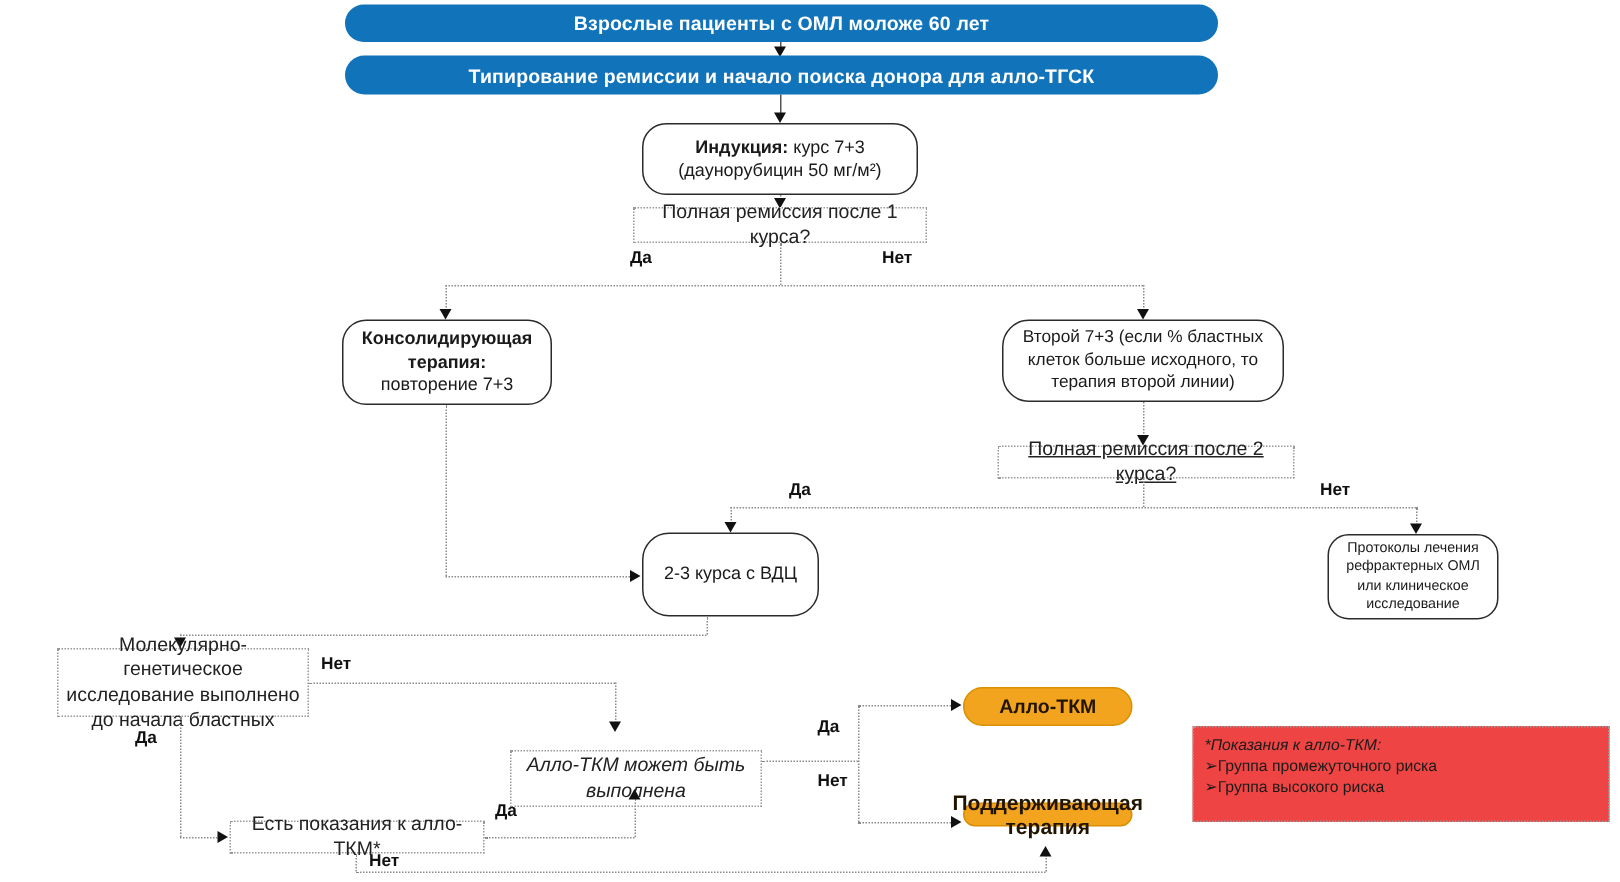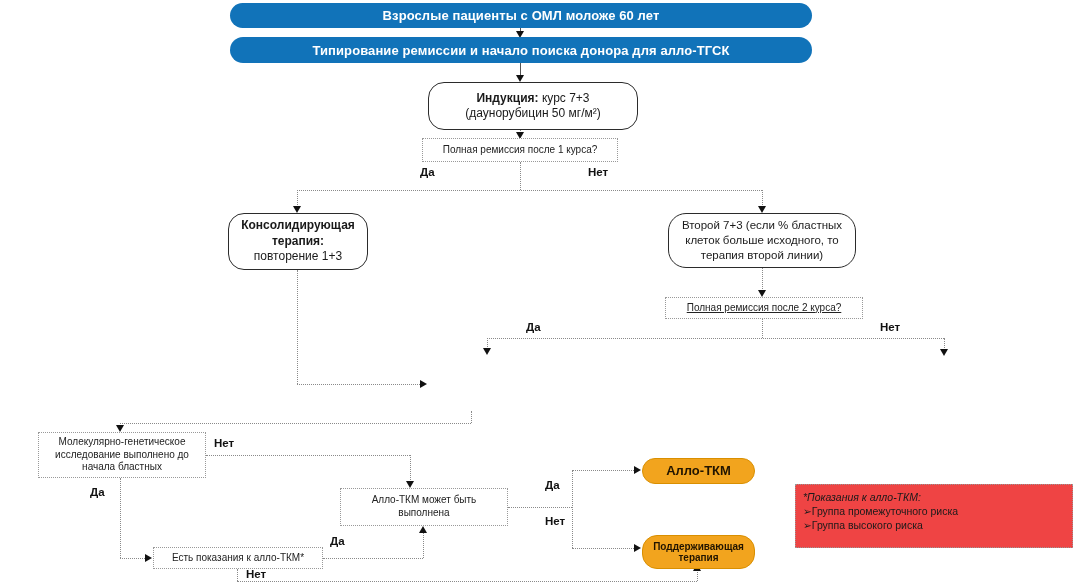--- a/index.html
+++ b/index.html
@@ -14,21 +14,21 @@
   }
   .node{
     position:absolute;background:#fff;border:1.4px solid var(--border-dark,#2b2b2b);
     display:flex;align-items:center;justify-content:center;text-align:center;
     font-size:11.5px;line-height:1.28;padding:2px 5px;box-sizing:border-box;
   }
   .r16{border-radius:16px;} .r18{border-radius:18px;} .r14{border-radius:14px;}
   .dashedbox{
     position:absolute;background:#fff;border:1px dotted var(--dotted-border,#999);
     display:flex;align-items:center;justify-content:center;text-align:center;
-    font-size:10px;line-height:1.28;padding:2px 5px;box-sizing:border-box;color:#222;
+    font-size:13px;line-height:1.28;padding:2px 5px;box-sizing:border-box;color:#222;
   }
   .pill{
     position:absolute;background:var(--orange-fill,#F2A41E);
     border:1px solid var(--orange-border,#D98F00);
     color:var(--orange-text,#221500);font-weight:bold;
     display:flex;align-items:center;justify-content:center;text-align:center;
     box-sizing:border-box;line-height:1.15;
   }
   .hline{position:absolute;border-top:1px dotted var(--line-gray,#8a8a8a);height:0;}
   .vline{position:absolute;border-left:1px dotted var(--line-gray,#8a8a8a);width:0;}
@@ -52,79 +52,81 @@
 <div id="stage">
 
   <div class="banner" style="left:230px;top:3px;width:582px;height:25px;">Взрослые пациенты с ОМЛ моложе 60 лет</div>
   <div class="vline sline" style="left:520px;top:28px;height:4px;"></div>
   <div class="arr arr-down" style="left:516px;top:31px;"></div>
   <div class="banner" style="left:230px;top:37px;width:582px;height:26px;">Типирование ремиссии и начало поиска донора для алло-ТГСК</div>
 
   <div class="vline sline" style="left:520px;top:63px;height:13px;"></div>
   <div class="arr arr-down" style="left:516px;top:75px;"></div>
 
-  <div class="node r16" style="left:428px;top:82px;width:210px;height:48px;font-size:12px;">
+  <div class="node r16" style="left:428px;top:82px;width:184px;height:48px;font-size:12px;">
     <div><b class="inb">Индукция:</b><span> курс 7+3</span><br>
     <span>(даунорубицин 50 мг/м²)</span></div>
   </div>
 
   <div class="vline" style="left:520px;top:130px;height:3px;"></div>
   <div class="arr arr-down" style="left:516px;top:132px;"></div>
 
   <div class="dashedbox" style="left:422px;top:138px;width:196px;height:24px;">Полная ремиссия после 1 курса?</div>
 
   <div class="vline" style="left:520px;top:162px;height:28px;"></div>
   <div class="elabel" style="left:420px;top:166px;">Да</div>
   <div class="elabel" style="left:588px;top:166px;">Нет</div>
   <div class="hline" style="left:297px;top:190px;width:465px;"></div>
   <div class="vline" style="left:297px;top:190px;height:17px;"></div>
   <div class="arr arr-down" style="left:293px;top:206px;"></div>
   <div class="vline" style="left:762px;top:190px;height:17px;"></div>
   <div class="arr arr-down" style="left:758px;top:206px;"></div>
 
   <div class="node r16" style="left:228px;top:213px;width:140px;height:57px;font-size:12px;">
     <div><b class="inb">Консолидирующая терапия:</b><br>
-    <span>повторение 1+3</span></div>
+    <span>повторение 7+3</span></div>
   </div>
 
   <div class="node r18" style="left:668px;top:213px;width:188px;height:55px;">Второй 7+3 (если % бластных клеток больше исходного, то терапия второй линии)</div>
 
   <div class="vline" style="left:762px;top:268px;height:23px;"></div>
   <div class="arr arr-down" style="left:758px;top:290px;"></div>
 
   <div class="dashedbox" style="left:665px;top:297px;width:198px;height:22px;text-decoration:underline;">Полная ремиссия после 2 курса?</div>
 
   <div class="vline" style="left:762px;top:319px;height:19px;"></div>
   <div class="elabel" style="left:526px;top:321px;">Да</div>
   <div class="elabel" style="left:880px;top:321px;">Нет</div>
   <div class="hline" style="left:487px;top:338px;width:457px;"></div>
   <div class="vline" style="left:487px;top:338px;height:11px;"></div>
   <div class="arr arr-down" style="left:483px;top:348px;"></div>
   <div class="vline" style="left:944px;top:338px;height:12px;"></div>
   <div class="arr arr-down" style="left:940px;top:349px;"></div>
 
+  <div class="node r18" style="left:428px;top:355px;width:118px;height:56px;font-size:12px;">2-3 курса с ВДЦ</div>
 
+  <div class="node r14 smalltext" style="left:885px;top:356px;width:114px;height:57px;">Протоколы лечения рефрактерных ОМЛ или клиническое исследование</div>
 
   <div class="vline" style="left:297px;top:270px;height:114px;"></div>
   <div class="hline" style="left:297px;top:384px;width:123px;"></div>
   <div class="arr arr-right" style="left:420px;top:380px;"></div>
 
   <div class="vline" style="left:471px;top:411px;height:12px;"></div>
   <div class="hline" style="left:120px;top:423px;width:351px;"></div>
   <div class="vline" style="left:120px;top:423px;height:3px;"></div>
   <div class="arr arr-down" style="left:116px;top:425px;"></div>
 
   <div class="dashedbox" style="left:38px;top:432px;width:168px;height:46px;">Молекулярно-генетическое исследование выполнено до начала бластных</div>
 
   <div class="elabel" style="left:214px;top:437px;">Нет</div>
   <div class="hline" style="left:206px;top:455px;width:204px;"></div>
   <div class="vline" style="left:410px;top:455px;height:27px;"></div>
   <div class="arr arr-down" style="left:406px;top:481px;"></div>
 
-  <div class="dashedbox" style="left:340px;top:488px;width:168px;height:38px;">Алло-ТКМ может быть выполнена</div>
+  <div class="dashedbox" style="left:340px;top:500px;width:168px;height:38px;font-style:italic;">Алло-ТКМ может быть выполнена</div>
 
   <div class="elabel" style="left:90px;top:486px;">Да</div>
   <div class="vline" style="left:120px;top:478px;height:80px;"></div>
   <div class="hline" style="left:120px;top:558px;width:25px;"></div>
   <div class="arr arr-right" style="left:145px;top:554px;"></div>
 
   <div class="dashedbox" style="left:153px;top:547px;width:170px;height:22px;">Есть показания к алло-ТКМ*</div>
 
   <div class="elabel" style="left:330px;top:535px;">Да</div>
   <div class="hline" style="left:323px;top:558px;width:100px;"></div>
@@ -140,21 +142,21 @@
   <div class="hline" style="left:508px;top:507px;width:64px;"></div>
   <div class="vline" style="left:572px;top:470px;height:78px;"></div>
   <div class="elabel" style="left:545px;top:479px;">Да</div>
   <div class="hline" style="left:572px;top:470px;width:62px;"></div>
   <div class="arr arr-right" style="left:634px;top:466px;"></div>
   <div class="elabel" style="left:545px;top:515px;">Нет</div>
   <div class="hline" style="left:572px;top:548px;width:62px;"></div>
   <div class="arr arr-right" style="left:634px;top:544px;"></div>
 
   <div class="pill" style="left:642px;top:458px;width:113px;height:26px;border-radius:13px;font-size:13px;text-align:right;">Алло-ТКМ</div>
-  <div class="pill" style="left:642px;top:535px;width:113px;height:34px;border-radius:15px;font-size:10px;padding:1px 4px;">Поддерживающая терапия</div>
+  <div class="pill" style="left:642px;top:535px;width:113px;height:16px;border-radius:15px;font-size:14px;padding:1px 4px;">Поддерживающая терапия</div>
 
   <div class="legend" style="left:795px;top:484px;width:278px;height:64px;">
     <div class="ltitle">*Показания к алло-ТКМ:</div>
     <div>➢Группа промежуточного риска</div>
     <div>➢Группа высокого риска</div>
   </div>
 
 </div>
 
 </body></html>

